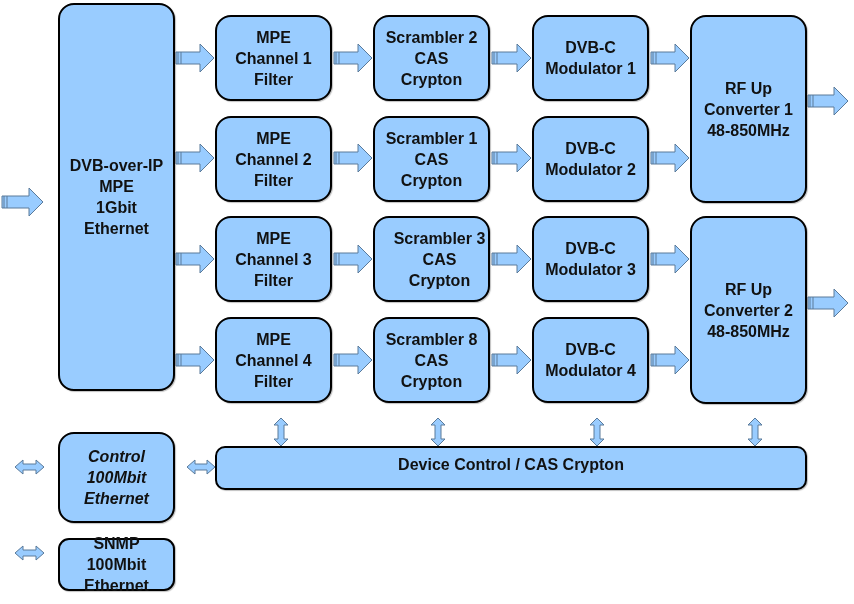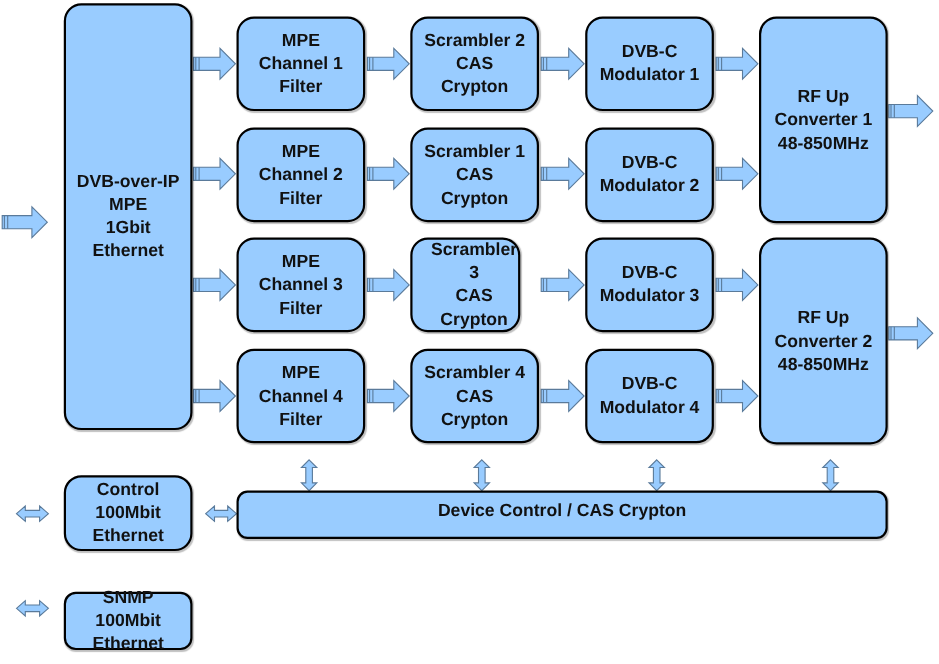--- a/index.html
+++ b/index.html
@@ -152,27 +152,27 @@
 <div class="blk" style="left:373px;top:15px;width:117px;height:86px;">
     <span>Scrambler 2
 CAS
 Crypton</span>
   </div>
 <div class="blk" style="left:373px;top:116px;width:117px;height:86px;">
     <span>Scrambler 1
 CAS
 Crypton</span>
   </div>
-<div class="blk" style="left:373px;top:216px;width:100px;height:86px;padding-left:16px;">
+<div class="blk" style="left:373px;top:216px;width:117px;height:86px;padding-left:16px;">
     <span>Scrambler 3
 CAS
 Crypton</span>
   </div>
 <div class="blk" style="left:373px;top:317px;width:117px;height:86px;">
-    <span>Scrambler 4
+    <span>Scrambler 8
 CAS
 Crypton</span>
   </div>
 
 <div class="blk" style="left:532px;top:15px;width:117px;height:86px;">
     <span>DVB-C
 Modulator 1</span>
   </div>
 <div class="blk" style="left:532px;top:116px;width:117px;height:86px;">
     <span>DVB-C
@@ -195,21 +195,21 @@
 <div class="blk" style="left:690px;top:216px;width:117px;height:188px;">
     <span>RF Up
 Converter 2
 48-850MHz</span>
   </div>
 
 <div class="blk" style="left:215px;top:446px;width:592px;height:44px;border-radius:10px;align-items:flex-start;padding-top:6px;">
     <span>Device Control / CAS Crypton</span>
   </div>
 
-<div class="blk" style="left:58px;top:432px;width:117px;height:69px;">
+<div class="blk" style="left:58px;top:432px;width:117px;height:91px;font-style:italic;">
     <span>Control
 100Mbit
 Ethernet</span>
   </div>
 <div class="blk" style="left:58px;top:538px;width:117px;height:53px;border-radius:11px;">
     <span>SNMP
 100Mbit
 Ethernet</span>
   </div>
 

